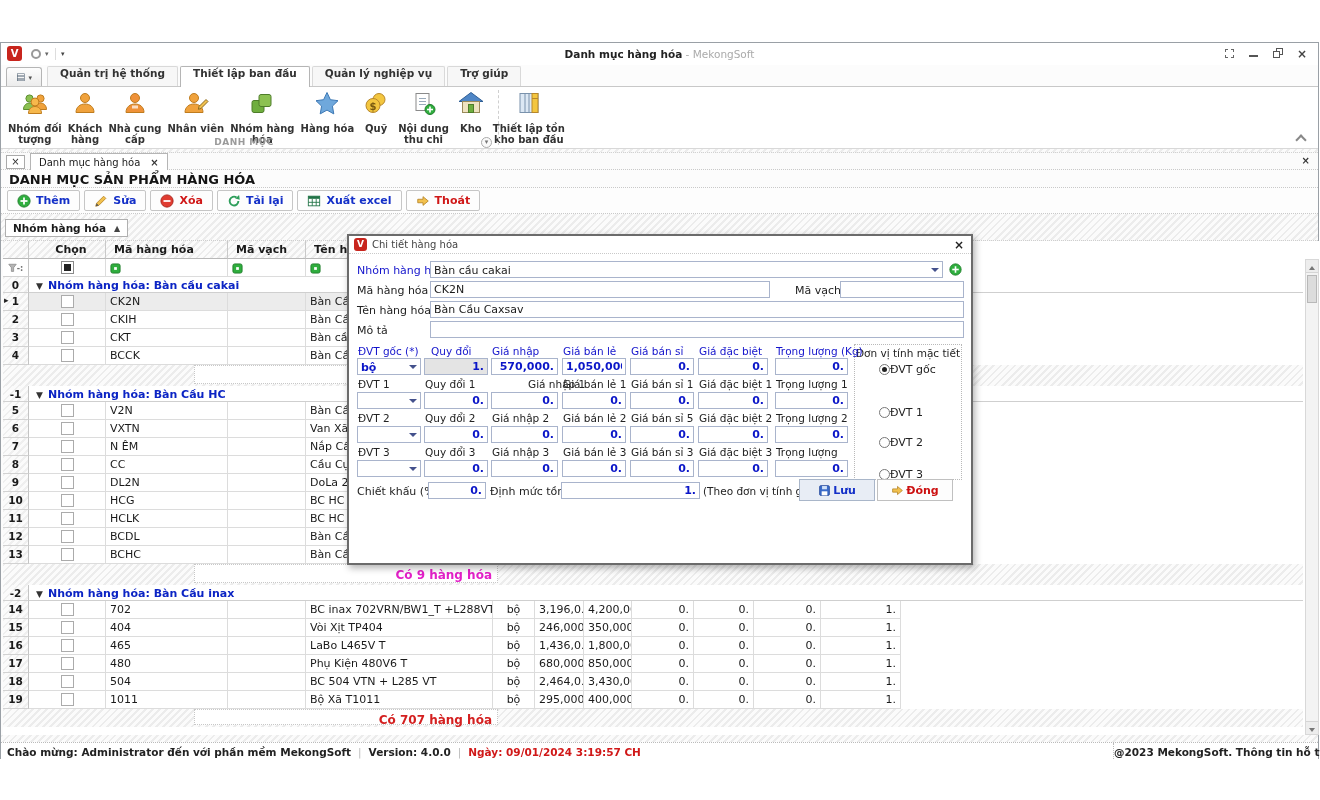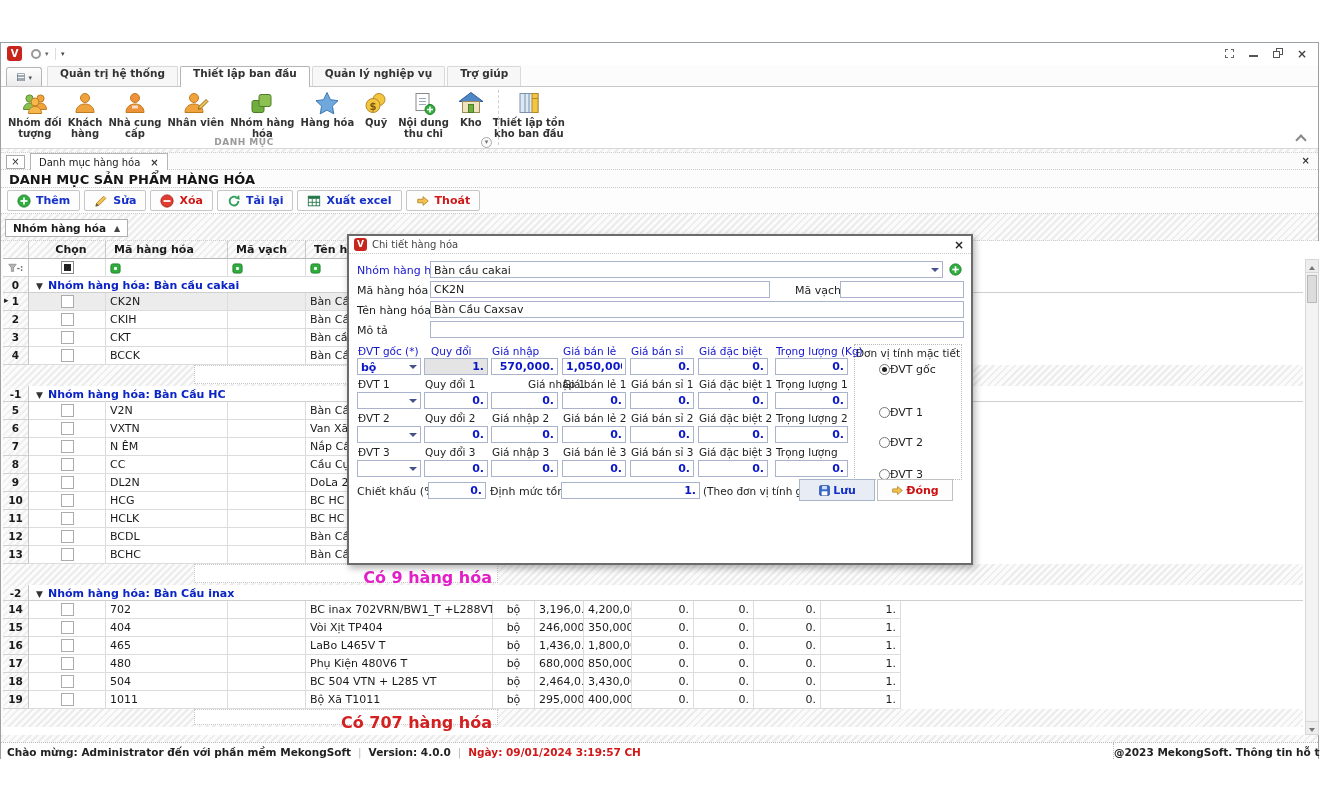--- a/index.html
+++ b/index.html
@@ -33,21 +33,21 @@
   .appmenu .am-caret{font-size:7px; color:#555;}
   #rtabs{position:absolute; left:46px; top:1px; display:flex;}
   .rtab{height:20px; padding:0 12px 0; font-weight:bold; font-size:10.5px; color:#333; border:1px solid #d9d9d9; border-bottom:none; margin-right:2px; border-radius:2px 2px 0 0; background:#f7f7f7;}
   .rtab.active{background:#fff; border-color:#b5b5b5; position:relative; z-index:3; height:21px;}
 
   
   #ribbonbody{position:absolute; left:0; top:43px; right:0; height:63px; background:#fff; border-top:1px solid #c8c8c8; border-bottom:1px solid #d8d8d8;}
   #ritems{position:absolute; left:4px; top:2px; display:flex;}
   .ritem{text-align:center; padding:0 3px; min-width:38px;}
   .ricon{display:block; width:26px; height:27px; margin:1px auto 0;}
-  .rlabel{display:block; font-size:10px; font-weight:bold; color:#333; line-height:10.5px; white-space:pre-line; margin-top:1px;}
+  .rlabel{display:block; font-size:10px; font-weight:bold; color:#333; line-height:10.5px; white-space:pre-line; margin-top:7px;}
   .rgroup-label{position:absolute; left:0; top:50px; width:486px; text-align:center; font-size:9px; color:#9a9a9a; font-weight:bold; letter-spacing:.5px;}
   .rgroup-launcher{position:absolute; left:480px; top:50px; width:11px; height:11px; border:1px solid #aaa; border-radius:50%; font-size:7px; line-height:9px; text-align:center; color:#777; background:#fafafa;}
   .rsep{position:absolute; left:497px; top:3px; bottom:3px; border-left:1px dashed #cfcfcf;}
   .ribbon-collapse{position:absolute; right:12px; bottom:6px; width:10px; height:8px;}
   .ribbon-collapse::before{content:""; display:block; width:6px; height:6px; border-left:2px solid #888; border-top:2px solid #888; transform:rotate(45deg); margin:2px auto 0;}
 
   #strip{position:absolute; left:0; top:106px; right:0; height:4px; border-bottom:1px dotted #d2d2d2;}
 
   
   #tabstrip{position:absolute; left:0; top:110px; right:0; height:17px; border-bottom:1px dotted #c9c9c9; background:#fbfbfb;}
@@ -79,21 +79,21 @@
   .num .cur{position:absolute; left:1px; top:2px; font-size:9px; color:#222;}
   .r{text-align:right;}
   .ctr{text-align:center; padding:2px 0 0 0;}
   .sel{background:#ececec;}
   .cb{width:13px; height:13px; border:1px solid #ababab; background:#fff; margin:0 auto;}
   .cb-all{width:13px; height:13px; border:1px solid #8a8a8a; background:#fff; margin:0 auto; padding:2px;}
   .cb-all i{display:block; width:7px; height:7px; background:#222;}
   .grow.group .gcell{flex:1; border-bottom:1px solid #cfcfcf; padding:2px 0 0 7px; font-weight:bold; color:#0b24c4; background:#fff; white-space:nowrap; overflow:hidden;}
   .grow.group .gcell .garr{color:#333; font-size:9px; margin-right:5px;}
   .band{position:relative; width:1300px;}
-  .band .box{position:absolute; left:191px; width:304px; top:0; bottom:2px; background:#fff; border:1px dotted #c8c8c8; text-align:right; padding:3px 5px 0 0; font-weight:bold; font-size:16px;}
+  .band .box{position:absolute; left:191px; width:304px; top:0; bottom:2px; background:#fff; border:1px dotted #c8c8c8; text-align:right; padding:3px 5px 0 0; font-weight:bold; font-size:12px;}
   .magenta{color:#e320c8;} .redtxt{color:#d42020;}
   .fun{display:inline-block; width:9px; height:10px; vertical-align:middle;}
   .fdash{font-size:8px; color:#777; vertical-align:middle;}
   .afico{display:inline-block; width:11px; height:11px; vertical-align:middle;}
   #vscroll{position:absolute; right:0; top:18px; width:14px; height:476px; background:#f3f3f3; border:1px solid #d8d8d8;}
   .sa{position:absolute; left:0; width:12px; height:13px; background:#ededed; border-bottom:1px solid #d5d5d5; text-align:center;}
   .sa::before{content:""; display:inline-block; margin-top:4px; width:0; height:0;}
   .sa.up{top:0;} .sa.up::before{border-left:3px solid transparent; border-right:3px solid transparent; border-bottom:4px solid #777;}
   .sa.down{bottom:0; border-top:1px solid #d5d5d5; border-bottom:none;}
   .sa.down::before{border-left:3px solid transparent; border-right:3px solid transparent; border-top:4px solid #777;}
@@ -142,20 +142,21 @@
 
 <div id="screen">
   <div id="app">
 
     <div id="titlebar">
       <div class="vlogo">V</div>
       <div class="qat1"></div>
       <div class="qat-caret1">▾</div>
       <div class="qat-sep"></div>
       <div class="qat-caret2">▾</div>
+      <div class="title-text"><b>Danh mục hàng hóa</b><span class="suffix"> - MekongSoft</span></div>
       <div class="winbtns">
         <span class="wb wb-full">
             <i></i>
           </span>
         <span class="wb wb-min">
             <i></i>
           </span>
         <span class="wb wb-rest">
             <i class="r1"></i>
             <i class="r2"></i>
@@ -883,21 +884,21 @@
         <input class="finput uinput" value="0." style="left: 75px; top: 138px; width: 64px;">
         <input class="finput uinput" value="0." style="left: 142px; top: 138px; width: 67px;">
         <input class="finput uinput" value="0." style="left: 213px; top: 138px; width: 64px;">
         <input class="finput uinput" value="0." style="left: 281px; top: 138px; width: 64px;">
         <input class="finput uinput" value="0." style="left: 349px; top: 138px; width: 70px;">
         <input class="finput uinput" value="0." style="left: 426px; top: 138px; width: 73px;">
         <span class="ulabel" style="left: 9px; top: 158px;">ĐVT 2</span>
         <span class="ulabel" style="left: 76px; top: 158px;">Quy đổi 2</span>
         <span class="ulabel" style="left: 143px; top: 158px;">Giá nhập 2</span>
         <span class="ulabel" style="left: 214px; top: 158px;">Giá bán lẻ 2</span>
-        <span class="ulabel" style="left: 282px; top: 158px;">Giá bán sỉ 2</span>
+        <span class="ulabel" style="left: 282px; top: 158px;">Giá bán sỉ 5</span>
         <span class="ulabel" style="left: 350px; top: 158px;">Giá đặc biệt 2</span>
         <span class="ulabel" style="left: 427px; top: 158px;">Trọng lượng 2</span>
         <div class="fcombo" style="left: 8px; top: 172px; width: 64px;"><span></span><span class="caret"></span></div>
         <input class="finput uinput" value="0." style="left: 75px; top: 172px; width: 64px;">
         <input class="finput uinput" value="0." style="left: 142px; top: 172px; width: 67px;">
         <input class="finput uinput" value="0." style="left: 213px; top: 172px; width: 64px;">
         <input class="finput uinput" value="0." style="left: 281px; top: 172px; width: 64px;">
         <input class="finput uinput" value="0." style="left: 349px; top: 172px; width: 70px;">
         <input class="finput uinput" value="0." style="left: 426px; top: 172px; width: 73px;">
         <span class="ulabel" style="left: 9px; top: 192px;">ĐVT 3</span>

